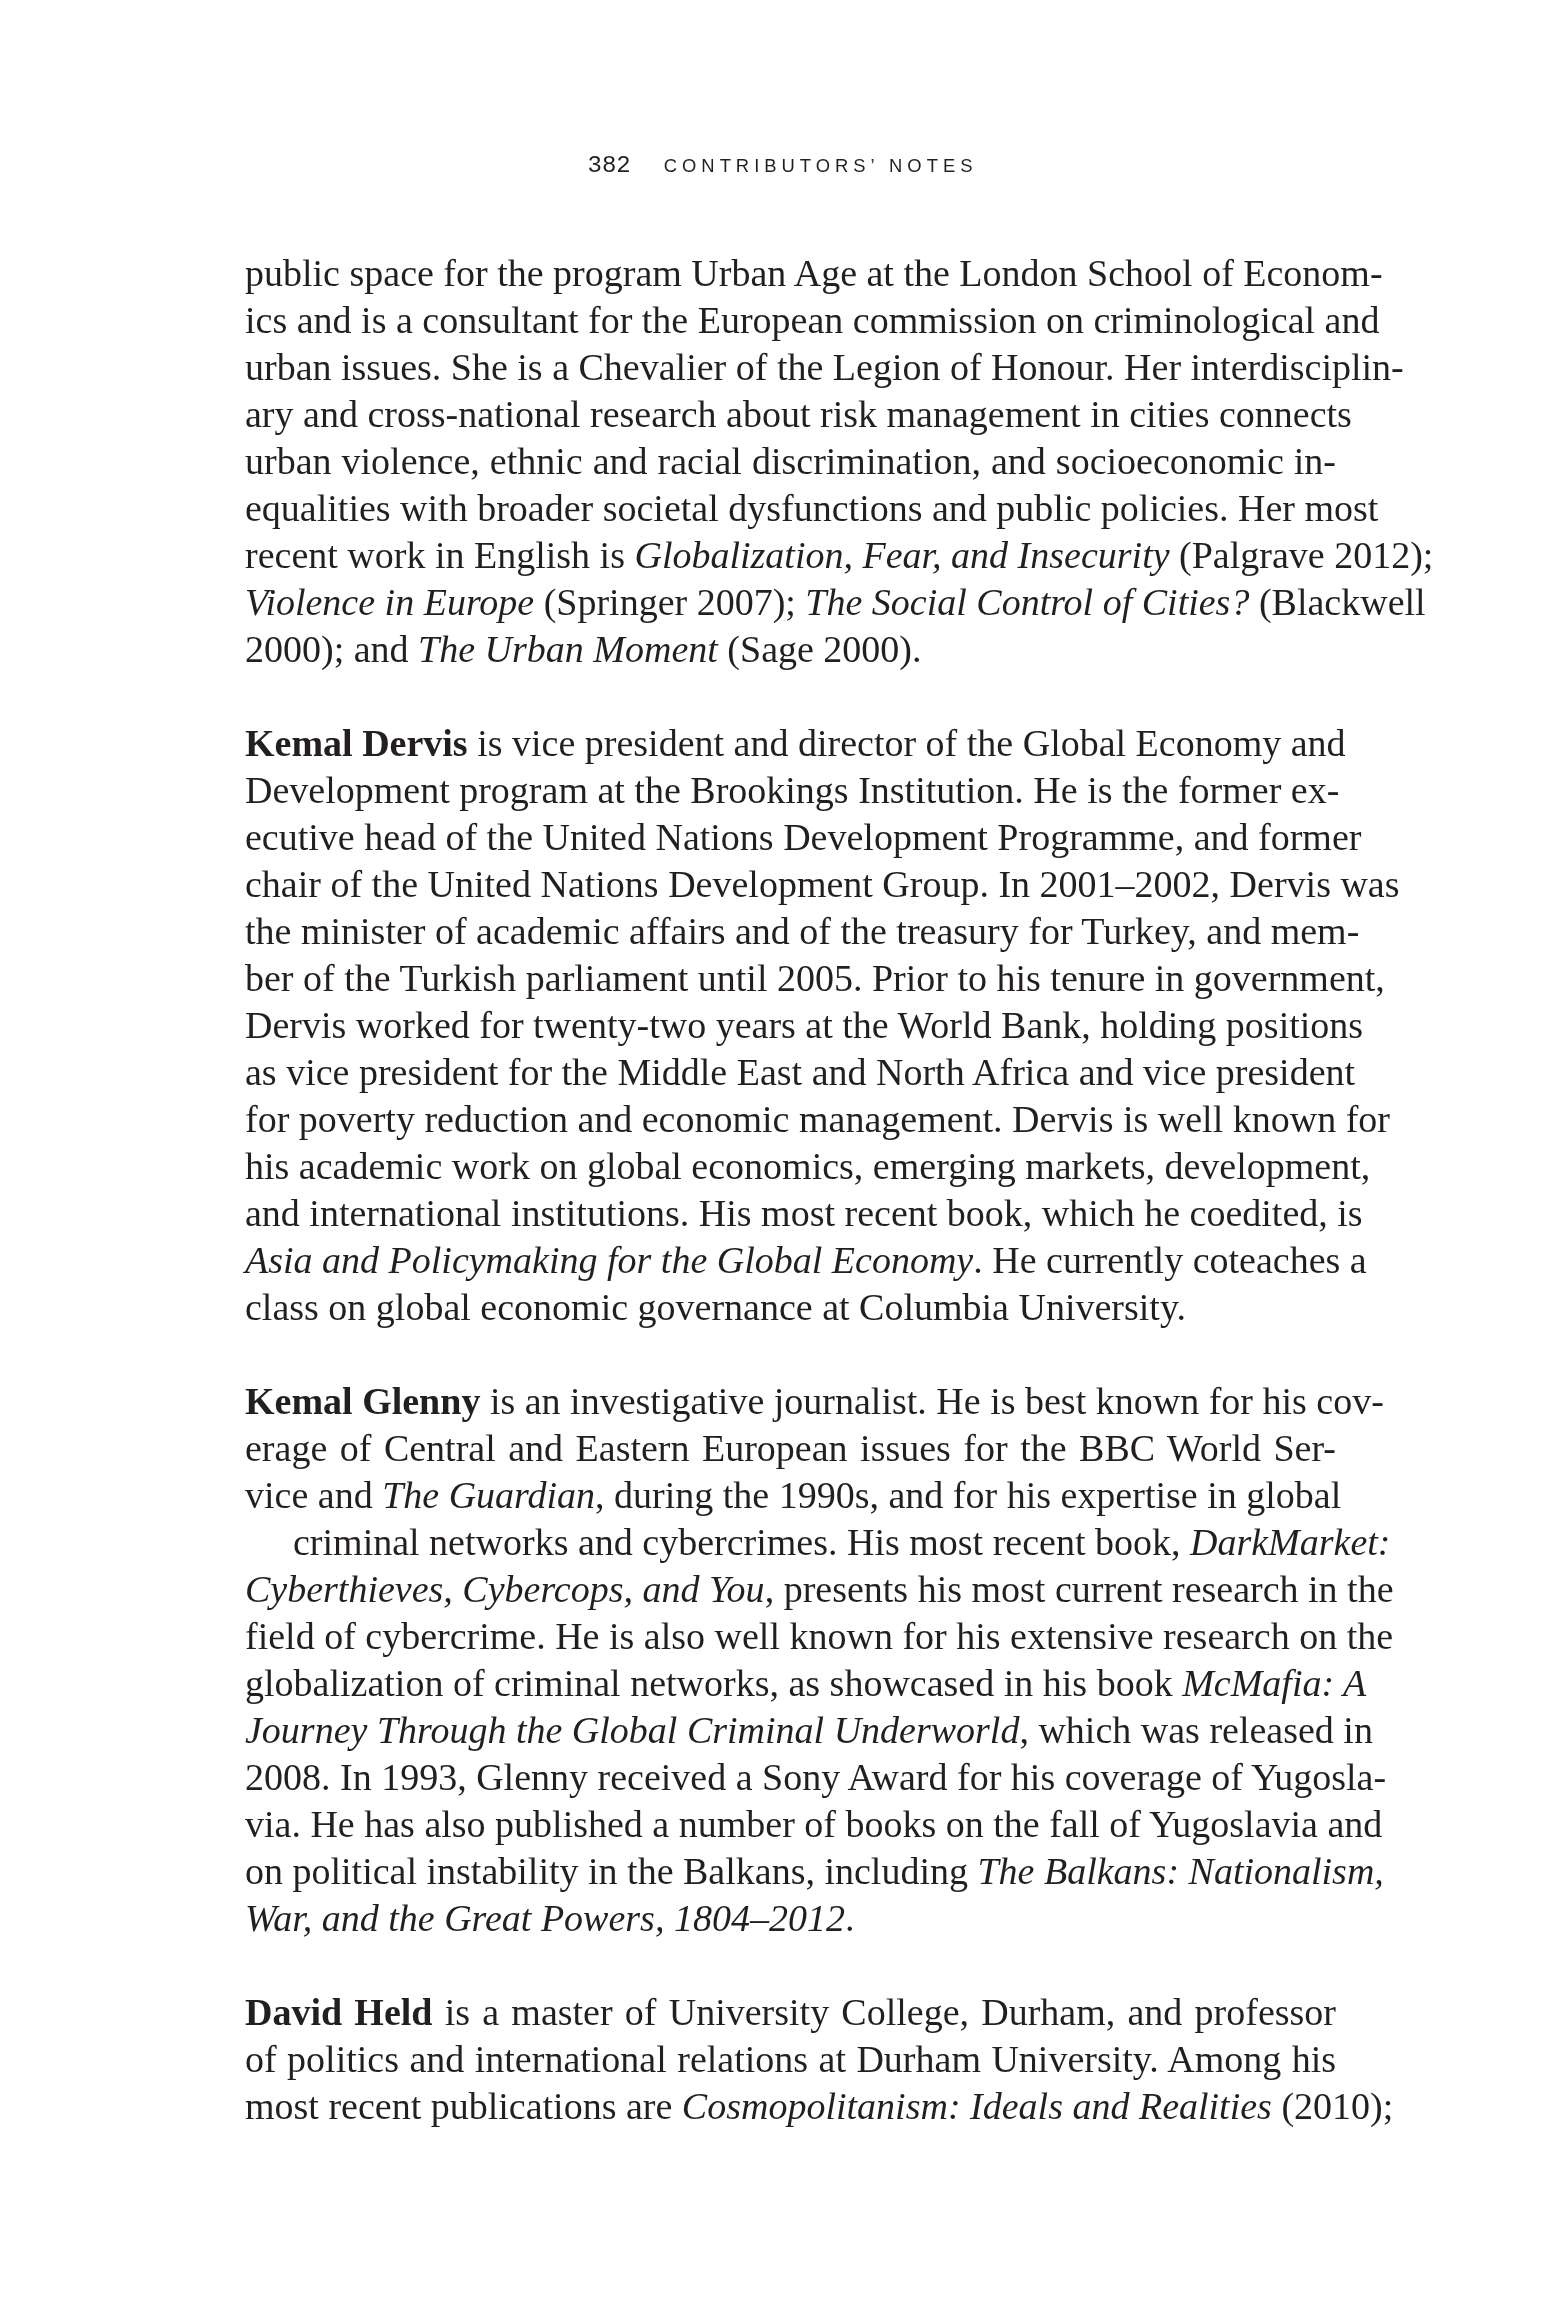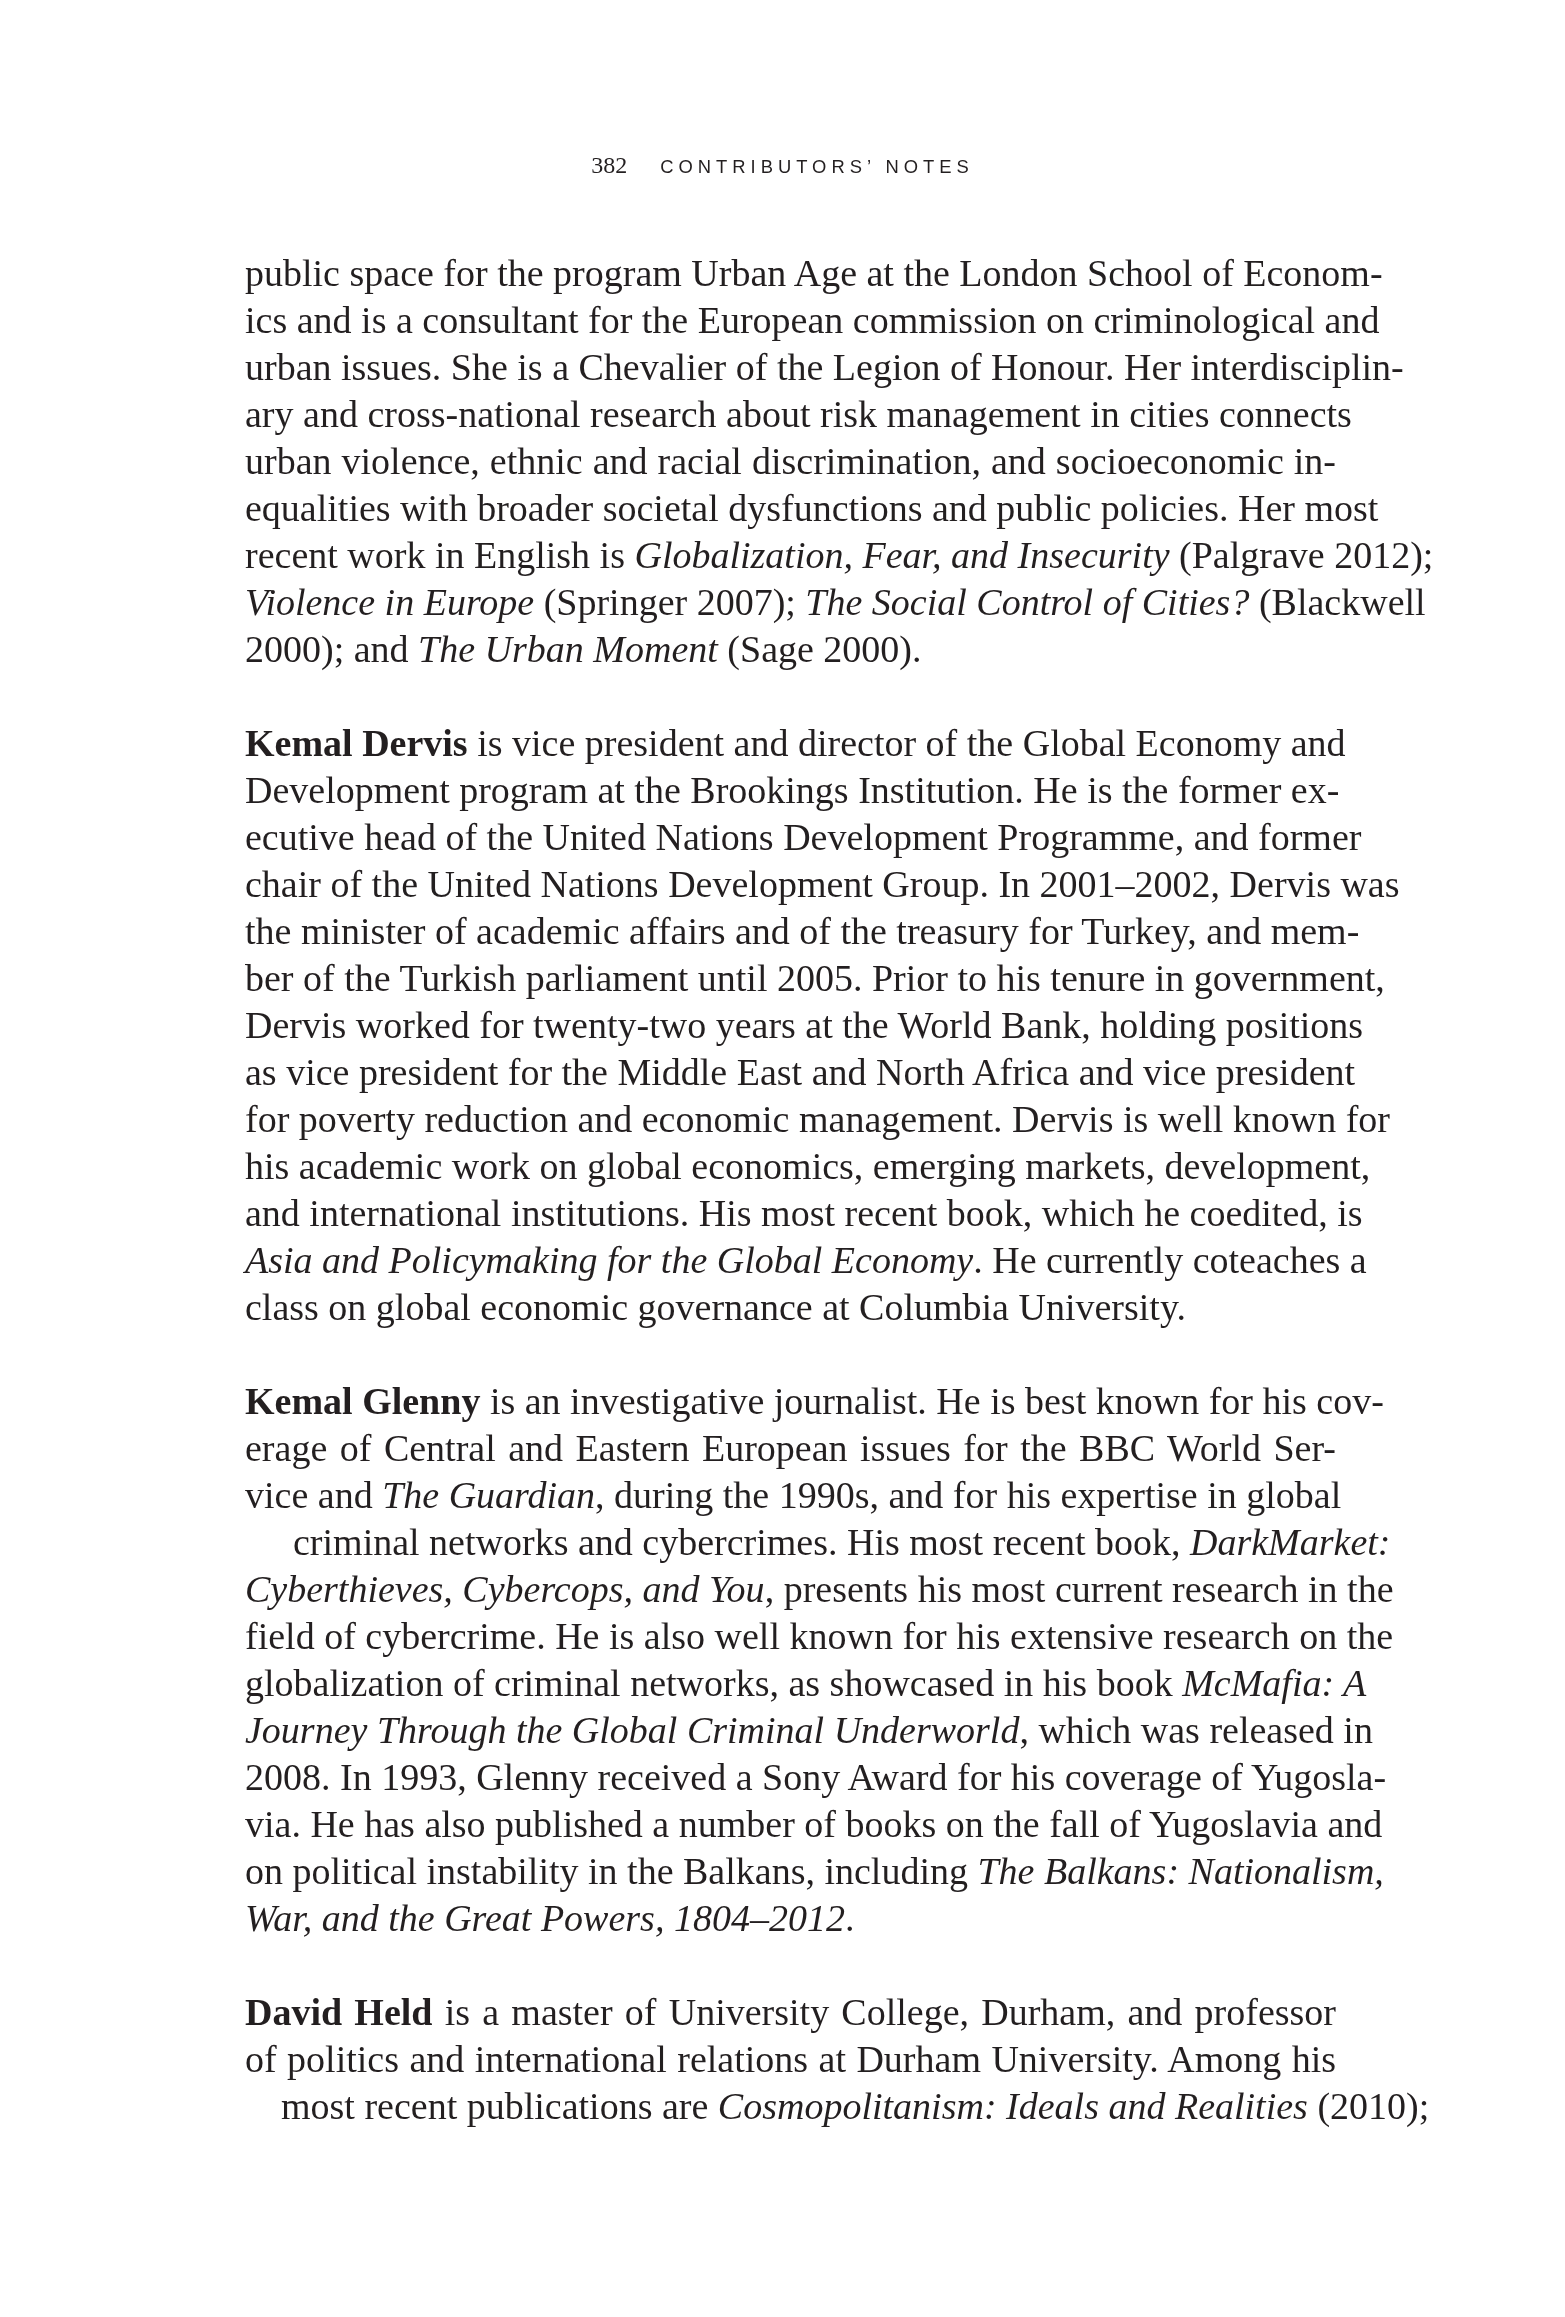--- a/index.html
+++ b/index.html
@@ -16,21 +16,21 @@
     }
     .running-head {
       position: absolute;
       top: 152px;
       left: 0;
       width: 1565px;
       text-align: center;
       white-space: nowrap;
     }
     .folio {
-      font-family: Liberation Serif, serif;
+      font-family: Liberation Mono, monospace;
       font-size: 24px;
       color: #231f20;
       margin-right: 33px;
       vertical-align: baseline;
     }
     .section-title {
       font-family: "Liberation Sans", "DejaVu Sans", sans-serif;
       font-size: 18.4px;
       letter-spacing: 5px;
       color: #231f20;
@@ -112,16 +112,16 @@
       <span class="line" style="display: block;"><span class="i">Journey Through the Global Criminal Underworld</span><span>, which was released in</span></span>
       <span class="line" style="display: block;"><span>2008. In 1993, Glenny received a Sony Award for his coverage of Yugosla-</span></span>
       <span class="line" style="display: block;"><span>via. He has also published a number of books on the fall of Yugoslavia and</span></span>
       <span class="line" style="display: block;"><span>on political instability in the Balkans, including </span><span class="i">The Balkans: Nationalism,</span></span>
       <span class="line last" style="display: block;"><span class="i">War, and the Great Powers, 1804–2012</span><span>.</span></span>
     </div>
     <span class="para-gap"></span>
     <div class="paragraph">
       <span class="line" style="display: block;"><span class="b">David Held</span><span> is a master of University College, Durham, and professor</span></span>
       <span class="line" style="display: block;"><span>of politics and international relations at Durham University. Among his</span></span>
-      <span class="line last" style="display: block; margin-left: 36px;"><span>most recent publications are </span><span class="i">Cosmopolitanism: Ideals and Realities</span><span> (2010);</span></span>
+      <span class="line last" style="display: block;"><span>most recent publications are </span><span class="i">Cosmopolitanism: Ideals and Realities</span><span> (2010);</span></span>
     </div>
   </div>
 
 
 </body></html>

